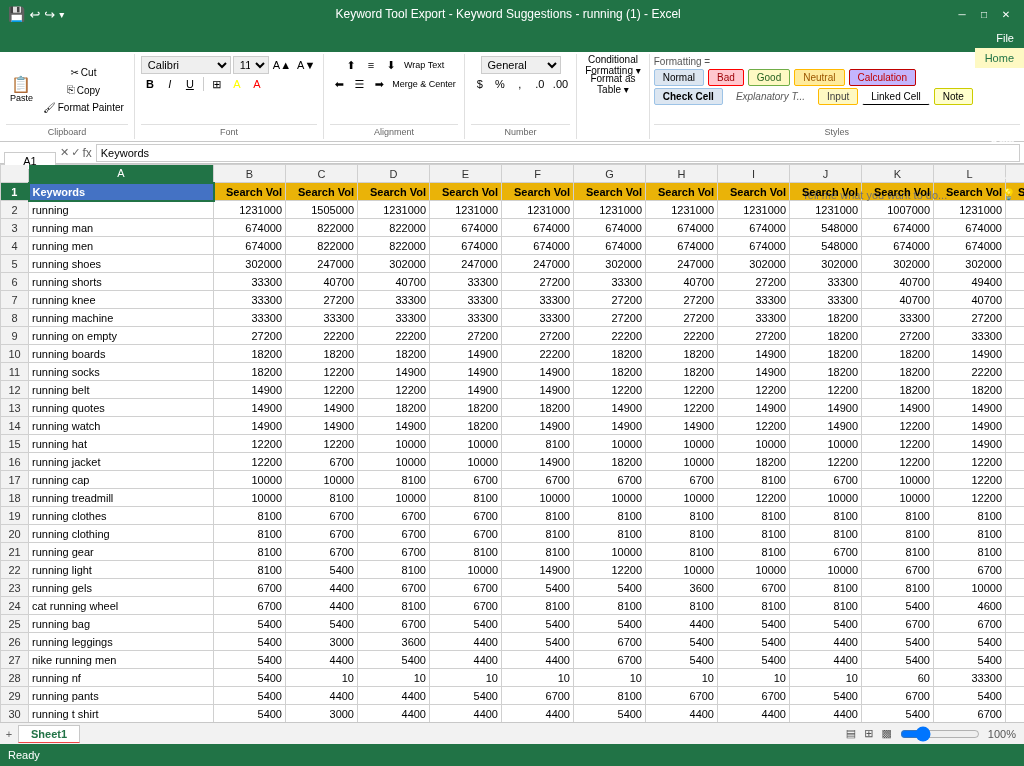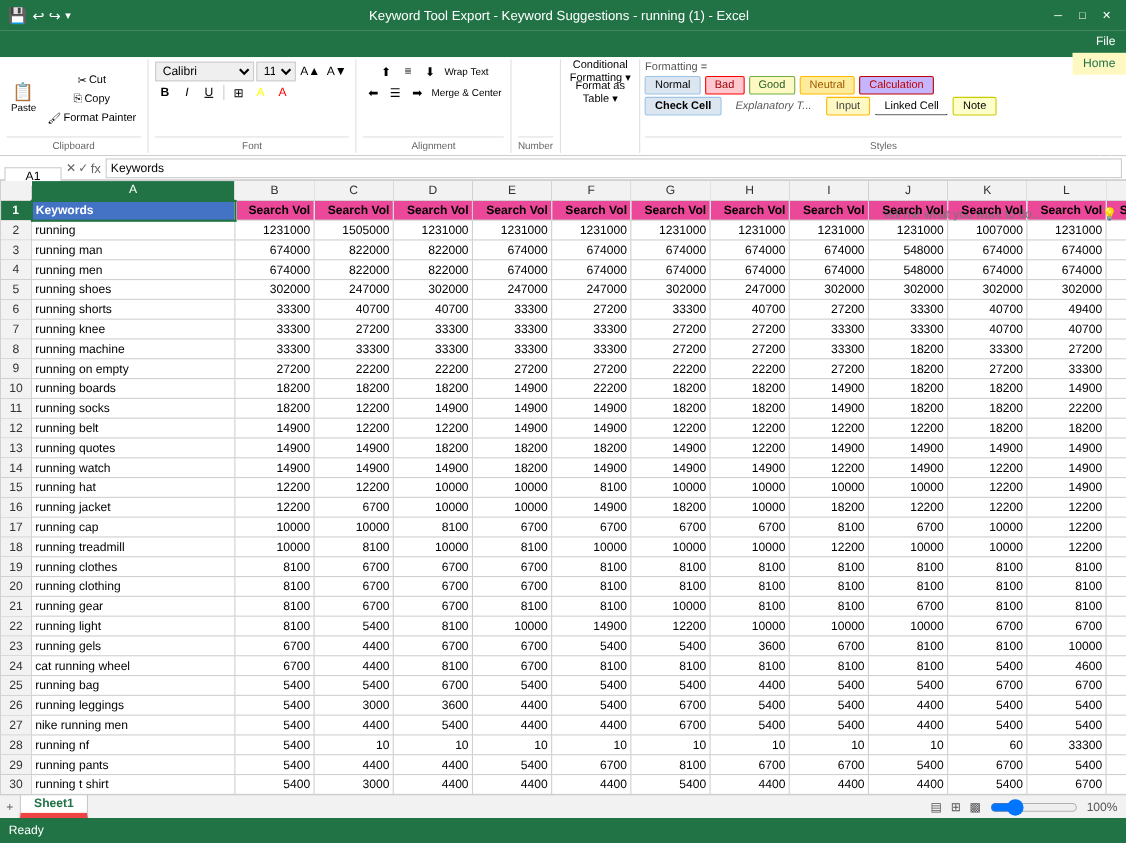--- a/index.html
+++ b/index.html
@@ -135,36 +135,36 @@
       padding: 0 3px;
       white-space: nowrap;
       overflow: hidden;
       max-width: 90px;
       text-overflow: ellipsis;
     }
     td.cell.selected { background: #e8f5e9; border: 2px solid #217346; }
     td.cell.keyword-col { min-width: 185px; max-width: 185px; background: #fff; font-weight: normal; }
     td.cell.number-col { text-align: right; min-width: 72px; max-width: 72px; }
     
-    .header-row td { font-weight: bold; background: #ec4899; }
+    .header-row td { font-weight: bold; background: #eab308; }
     .header-row td.keyword-col { background: #4472c4; color: white; }
     
     
     #status-bar {
       position: fixed; bottom: 0; left: 0; right: 0;
       background: #217346; color: white; height: 22px;
       display: flex; align-items: center; padding: 0 8px;
       font-size: 11px; gap: 16px;
     }
     .sheet-tab {
       padding: 2px 12px; background: #fff; color: #333;
       font-size: 11px; cursor: pointer; border: 1px solid #c8c8c8;
       margin-right: 2px;
     }
-    .sheet-tab.active { color: #217346; font-weight: bold; border-bottom: 6px solid #ef4444; }
+    .sheet-tab.active { color: #217346; font-weight: bold; border-bottom: 1px solid #ef4444; }
   </style>
 </head>
 <body>
 
 <div id="title-bar">
   <div class="quick-access">
     <span style="color:#fff;font-size:14px;">💾</span>
     <span style="color:#fff;font-size:13px;cursor:pointer;">↩</span>
     <span style="color:#fff;font-size:13px;cursor:pointer;">↪</span>
     <span style="color:#fff;font-size:10px;cursor:pointer;">▾</span>
@@ -255,20 +255,32 @@
         <button class="fmt-btn">⬅</button>
         <button class="fmt-btn">☰</button>
         <button class="fmt-btn">➡</button>
         <button class="fmt-btn" style="font-size:9px;">Merge &amp; Center</button>
       </div>
     </div>
     <div class="ribbon-group-label">Alignment</div>
   </div>
 
   <div class="ribbon-group">
+    <div class="ribbon-group-content" style="flex-direction:column;gap:1px;">
+      <select class="fmt-select" style="width:80px;">
+        <option>General</option>
+      </select>
+      <div style="display:flex;gap:2px;align-items:center;">
+        <button class="fmt-btn">$</button>
+        <button class="fmt-btn">%</button>
+        <button class="fmt-btn">,</button>
+        <button class="fmt-btn">.0</button>
+        <button class="fmt-btn">.00</button>
+      </div>
+    </div>
     <div class="ribbon-group-label">Number</div>
   </div>
 
   <div class="ribbon-group">
     <div class="ribbon-group-content" style="flex-direction:column;gap:1px;">
       <button class="fmt-btn" style="white-space:nowrap;font-size:10px;">Conditional<br>Formatting ▾</button>
       <button class="fmt-btn" style="white-space:nowrap;font-size:10px;">Format as<br>Table ▾</button>
     </div>
   </div>
 

